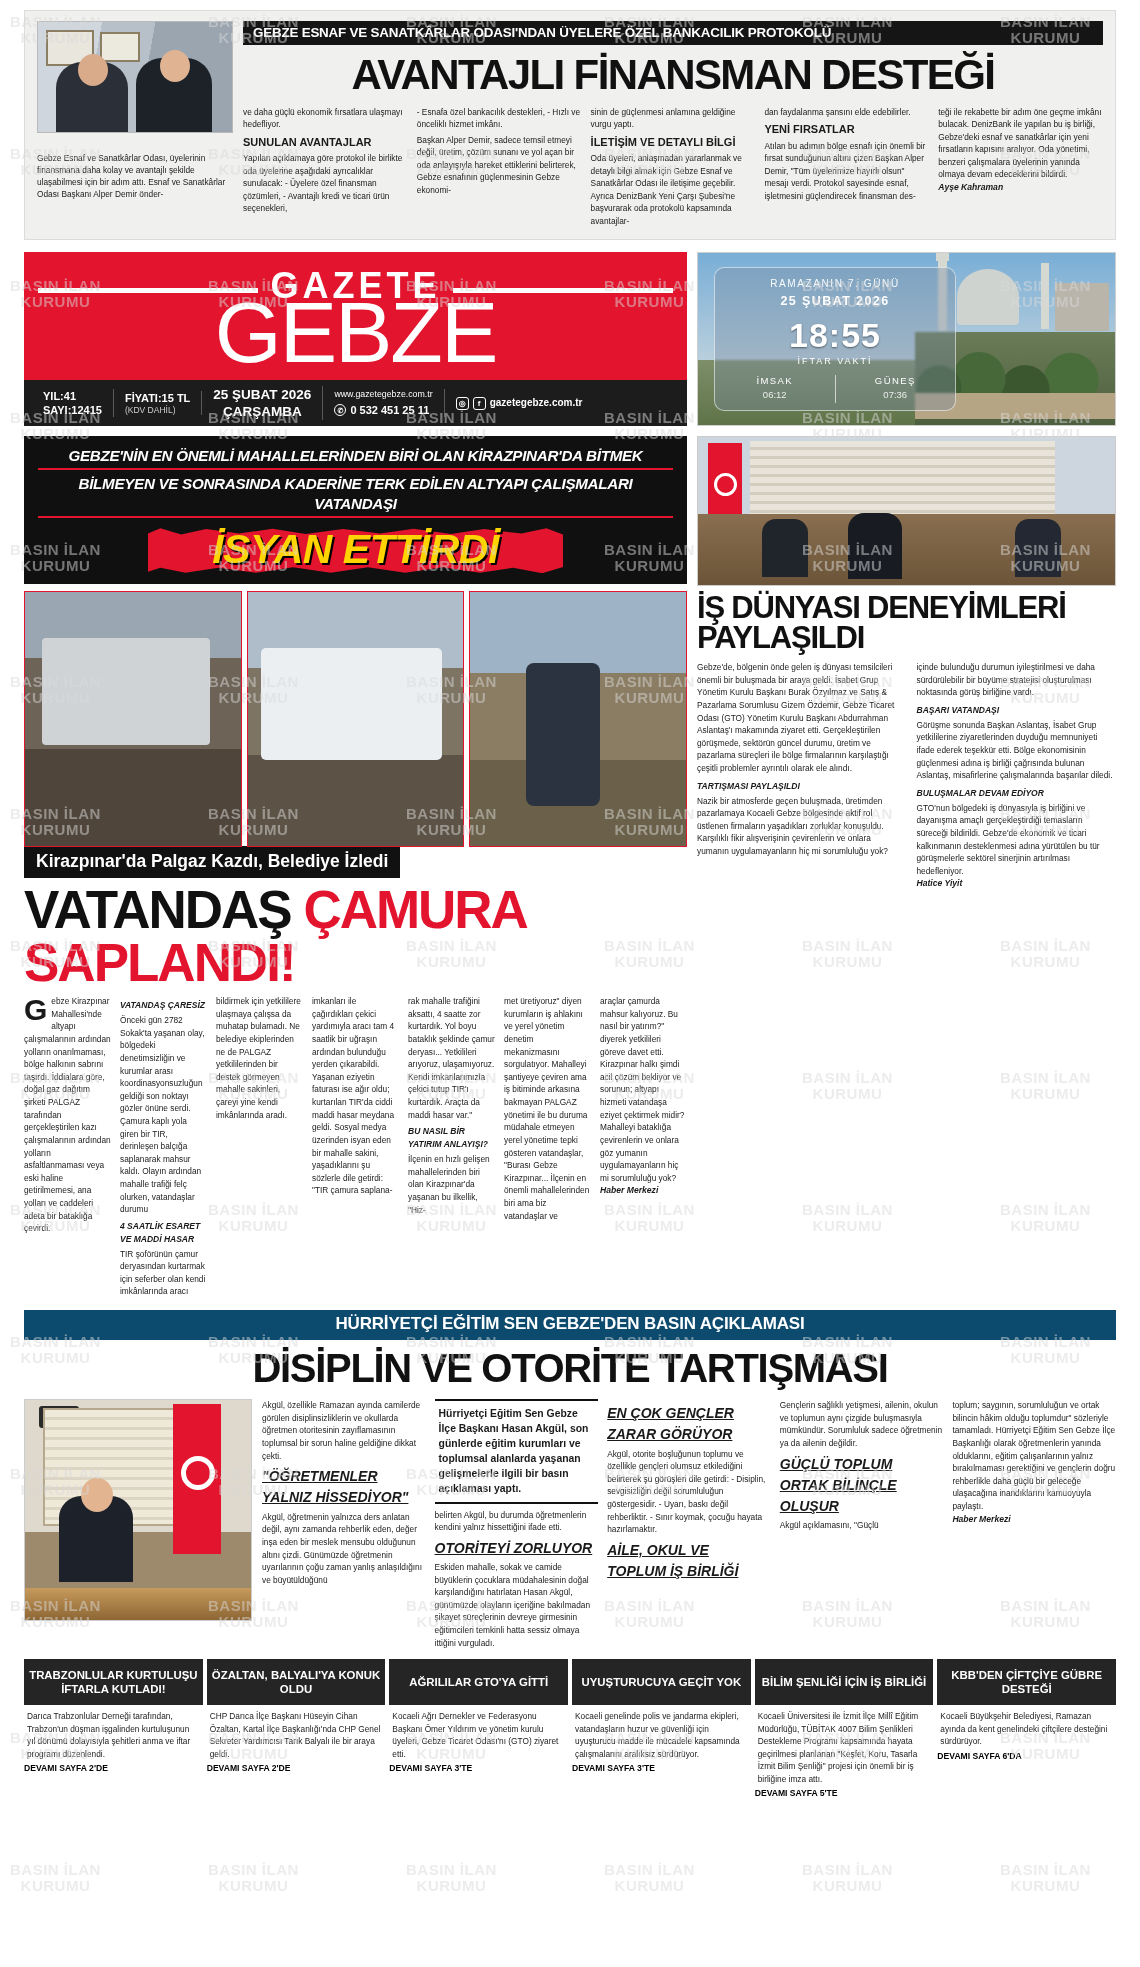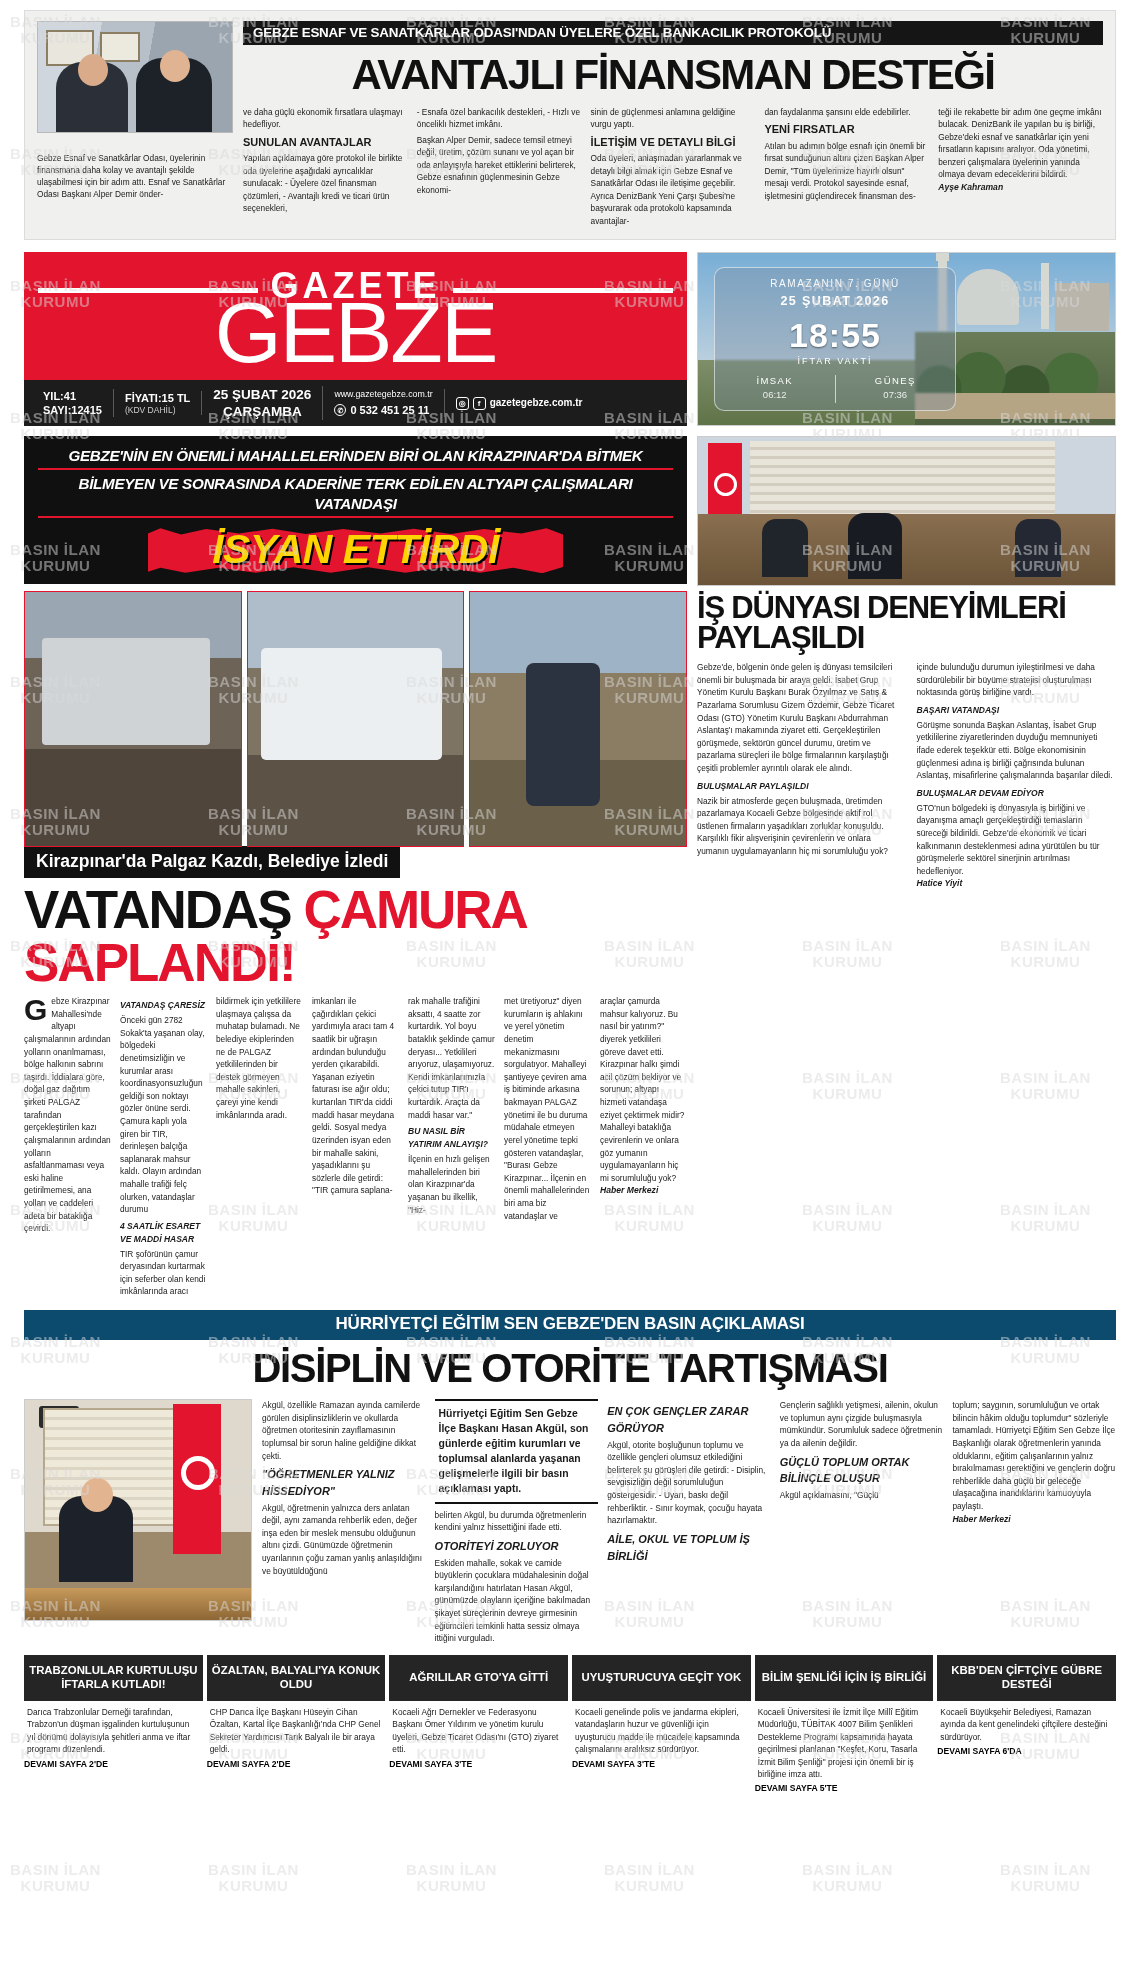--- a/index.html
+++ b/index.html
@@ -232,21 +232,21 @@
   }
   .bot-photo .blind{position:absolute;left:18px;top:8px;width:150px;height:118px;background:repeating-linear-gradient(180deg,#efe9da 0 7px,#ddd5c3 7px 10px);border:2px solid #b5a88c;}
   .bot-photo .ac{position:absolute;left:14px;top:6px;width:40px;height:22px;background:#2a2a2a;border-radius:3px;}
   .bot-photo .flag{position:absolute;right:30px;top:4px;width:48px;height:150px;background:#e3142d;}
   .bot-photo .flag:after{content:"";position:absolute;left:8px;top:52px;width:24px;height:24px;border:5px solid #fff;border-radius:50%;}
   .bot-photo .man{position:absolute;left:34px;bottom:38px;width:74px;height:86px;background:#1d222a;border-radius:22px 22px 0 0;}
   .bot-photo .manh{position:absolute;left:56px;bottom:108px;width:32px;height:34px;background:#e2b490;border-radius:50%;}
   .bot-photo .desk{position:absolute;left:0;right:0;bottom:0;height:32px;background:linear-gradient(180deg,#c79a5c,#8d6634);}
   .bot-cols{ flex:1; display:flex; gap:9px; font-size:8.3px; line-height:1.52; color:#1a1a1a;}
   .bot-cols > div{ flex:1; }
-  .bot-cols b{ display:block; font-style:italic; font-size:11px; margin:4px 0 2px; }
+  .bot-cols b{ display:block; font-style:italic; font-size:14px; margin:4px 0 2px;text-decoration:underline; }
   .lead-box{
     border-top:2px solid #111; border-bottom:2px solid #111;
     font-weight:bold; font-size:10.4px; line-height:1.45; padding:5px 4px;
     margin-bottom:5px;
   }
 
   
   .teasers{ display:flex; gap:4px; margin-top:10px; position:relative; z-index:6;}
   .teaser{ flex:1; }
   .tz-head{
@@ -523,21 +523,21 @@
           <div class="blind"></div>
           <div class="desk"></div>
         <div class="p1"></div>
           <div class="p2"></div>
           <div class="p3"></div>
       </div>
       <div class="sb-head">İŞ DÜNYASI DENEYİMLERİ PAYLAŞILDI</div>
       <div class="sb-cols">
         <div>
           <span>Gebze'de, bölgenin önde gelen iş dünyası temsilcileri önemli bir buluşmada bir araya geldi. İsabet Grup Yönetim Kurulu Başkanı Burak Özyılmaz ve Satış &amp; Pazarlama Sorumlusu Gizem Özdemir, Gebze Ticaret Odası (GTO) Yönetim Kurulu Başkanı Abdurrahman Aslantaş'ı makamında ziyaret etti. Gerçekleştirilen görüşmede, sektörün güncel durumu, üretim ve pazarlama süreçleri ile bölge firmalarının karşılaştığı çeşitli problemler ayrıntılı olarak ele alındı.</span>
-          <b>BULUŞMALAR PAYLAŞILDI</b>
+          <b>TARTIŞMASI PAYLAŞILDI</b>
           <span>Nazik bir atmosferde geçen buluşmada, üretimden pazarlamaya Kocaeli Gebze bölgesinde aktif rol üstlenen firmaların yaşadıkları zorluklar konuşuldu. Karşılıklı fikir alışverişinin çevirenlerin ve onlara yumanın uygulamayanların hiç mi sorumluluğu yok?</span>
         </div>
         <div>
           <span>içinde bulunduğu durumun iyileştirilmesi ve daha sürdürülebilir bir büyüme stratejisi oluşturulması noktasında görüş birliğine vardı.</span>
           <b>BAŞARI VATANDAŞI</b>
           <span>Görüşme sonunda Başkan Aslantaş, İsabet Grup yetkililerine ziyaretlerinden duyduğu memnuniyeti ifade ederek teşekkür etti. Bölge ekonomisinin güçlenmesi adına iş birliği çağrısında bulunan Aslantaş, misafirlerine çalışmalarında başarılar diledi.</span>
           <b>BULUŞMALAR DEVAM EDİYOR</b>
           <span>GTO'nun bölgedeki iş dünyasıyla iş birliğini ve dayanışma amaçlı gerçekleştirdiği temasların süreceği bildirildi. Gebze'de ekonomik ve ticari kalkınmanın desteklenmesi adına yürütülen bu tür görüşmelerle sektörel sinerjinin artırılması hedefleniyor.</span>
           <div class="byline">Hatice Yiyit</div>
         </div>

